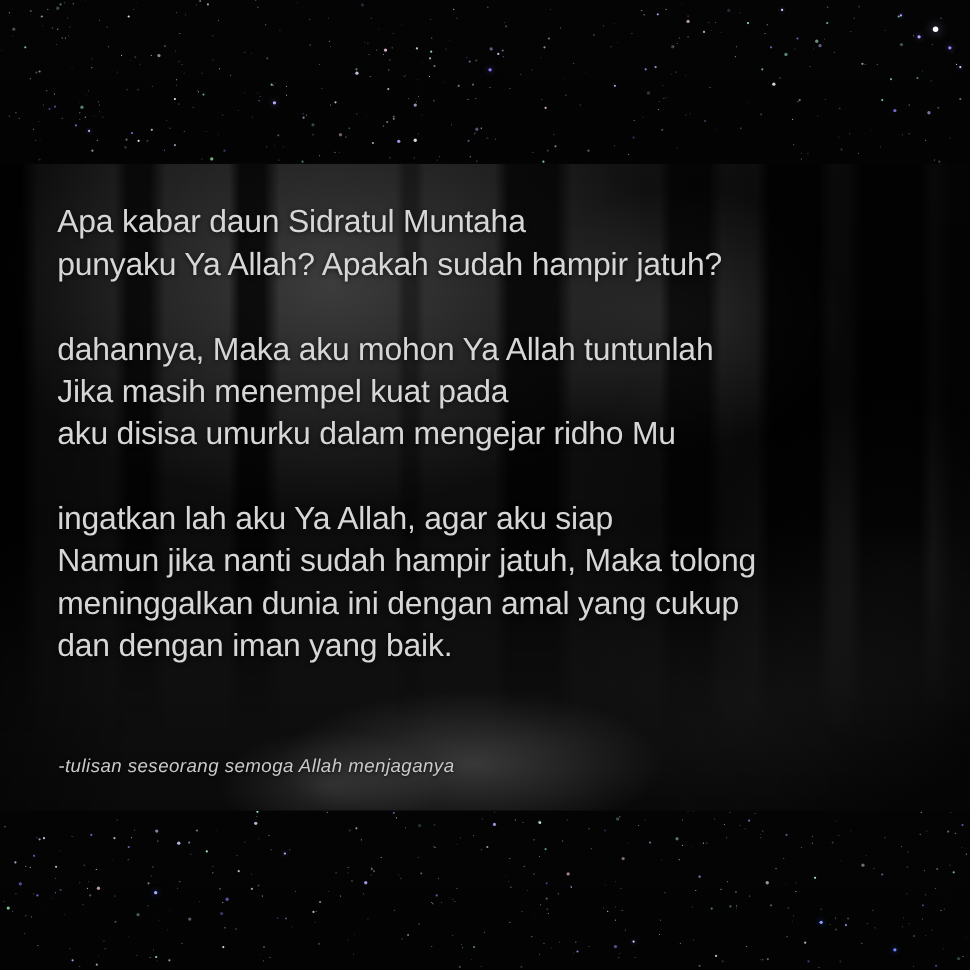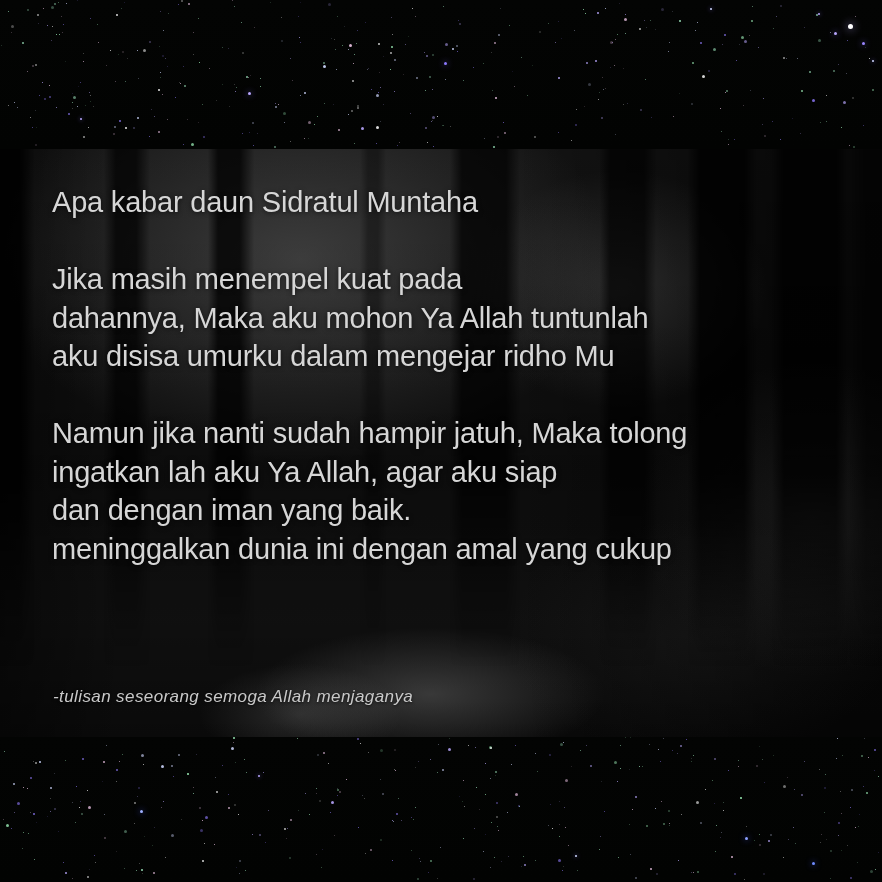--- a/index.html
+++ b/index.html
@@ -862,29 +862,30 @@
       <div class="star" style="width: 3px; height: 3px; left: 812px; top: 125px; background: rgb(111, 140, 255); box-shadow: rgb(74, 92, 255) 0px 0px 6px;"></div>
       <div class="star" style="width: 3px; height: 3px; left: 745px; top: 100px; background: rgb(140, 160, 255); box-shadow: rgb(74, 92, 255) 0px 0px 6px;"></div>
       <div class="star" style="width: 3px; height: 3px; left: 140px; top: 73px; background: rgb(159, 176, 255); box-shadow: rgb(74, 92, 255) 0px 0px 6px;"></div>
       <div class="star" style="width: 2px; height: 2px; left: 258px; top: 38px; background: rgb(185, 167, 255); box-shadow: rgb(133, 113, 232) 0px 0px 4px;"></div>
       <div class="star" style="width: 2px; height: 2px; left: 575px; top: 118px; background: rgb(207, 216, 255); box-shadow: rgb(133, 113, 232) 0px 0px 4px;"></div>
     </div>
 
   <div class="quote">
     <p>
       <span class="line">Apa kabar daun Sidratul Muntaha</span>
+      <span class="line">punyaku Ya Allah? Apakah sudah hampir jatuh?</span>
     </p>
     <p>
+      <span class="line">dahannya, Maka aku mohon Ya Allah tuntunlah</span>
       <span class="line">Jika masih menempel kuat pada</span>
-      <span class="line">dahannya, Maka aku mohon Ya Allah tuntunlah</span>
       <span class="line">aku disisa umurku dalam mengejar ridho Mu</span>
     </p>
     <p>
+      <span class="line">ingatkan lah aku Ya Allah, agar aku siap</span>
       <span class="line">Namun jika nanti sudah hampir jatuh, Maka tolong</span>
-      <span class="line">ingatkan lah aku Ya Allah, agar aku siap</span>
+      <span class="line">meninggalkan dunia ini dengan amal yang cukup</span>
       <span class="line">dan dengan iman yang baik.</span>
-      <span class="line">meninggalkan dunia ini dengan amal yang cukup</span>
     </p>
   </div>
 
   <div class="attribution">-tulisan seseorang semoga Allah menjaganya</div>
 
 </div>
 
 </body></html>

